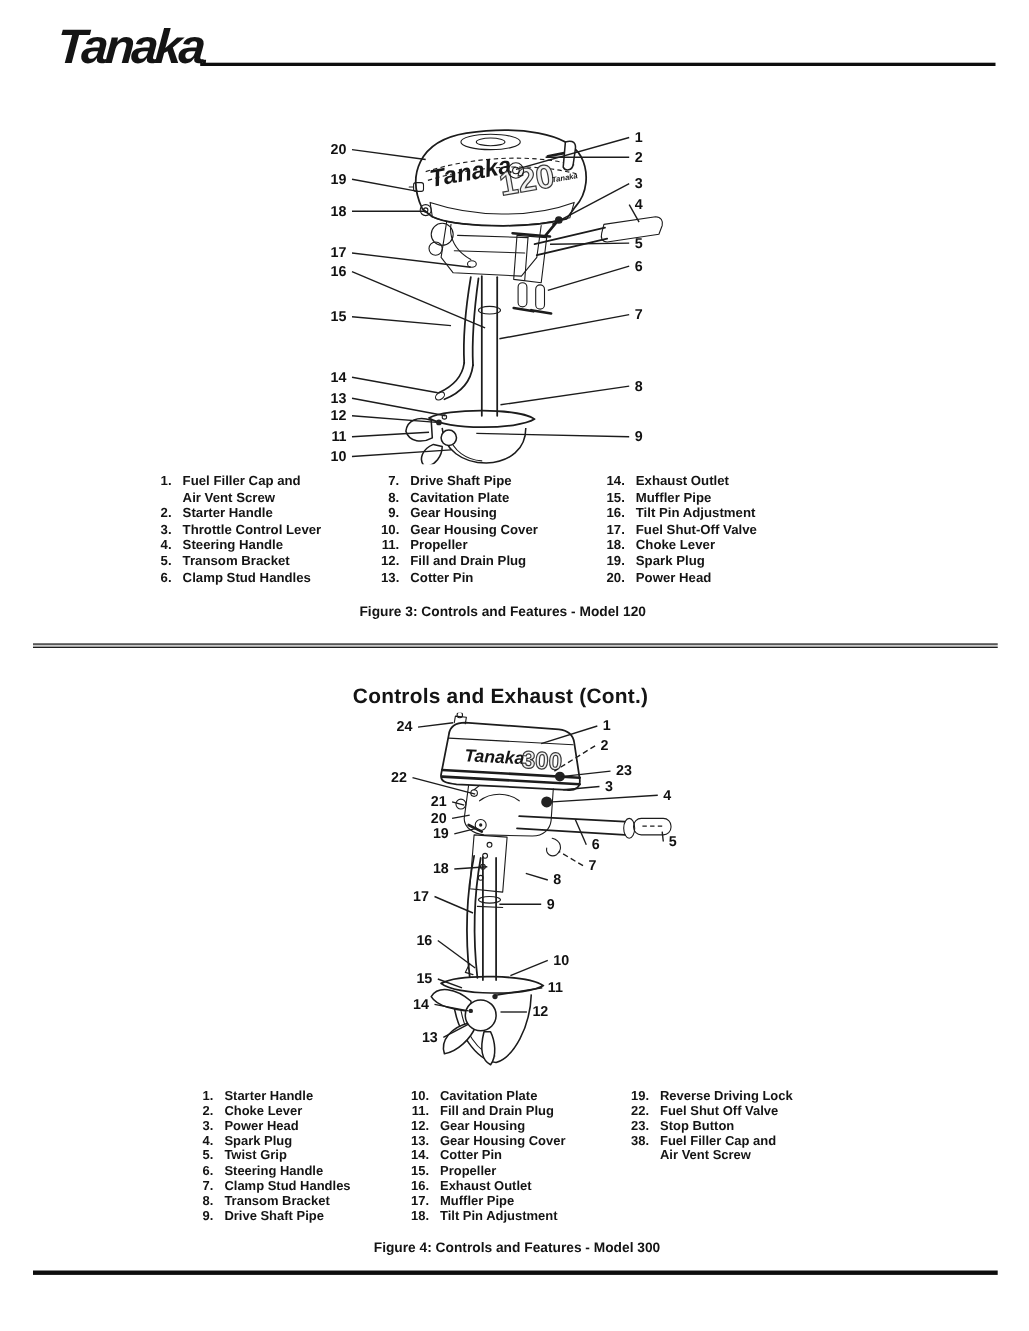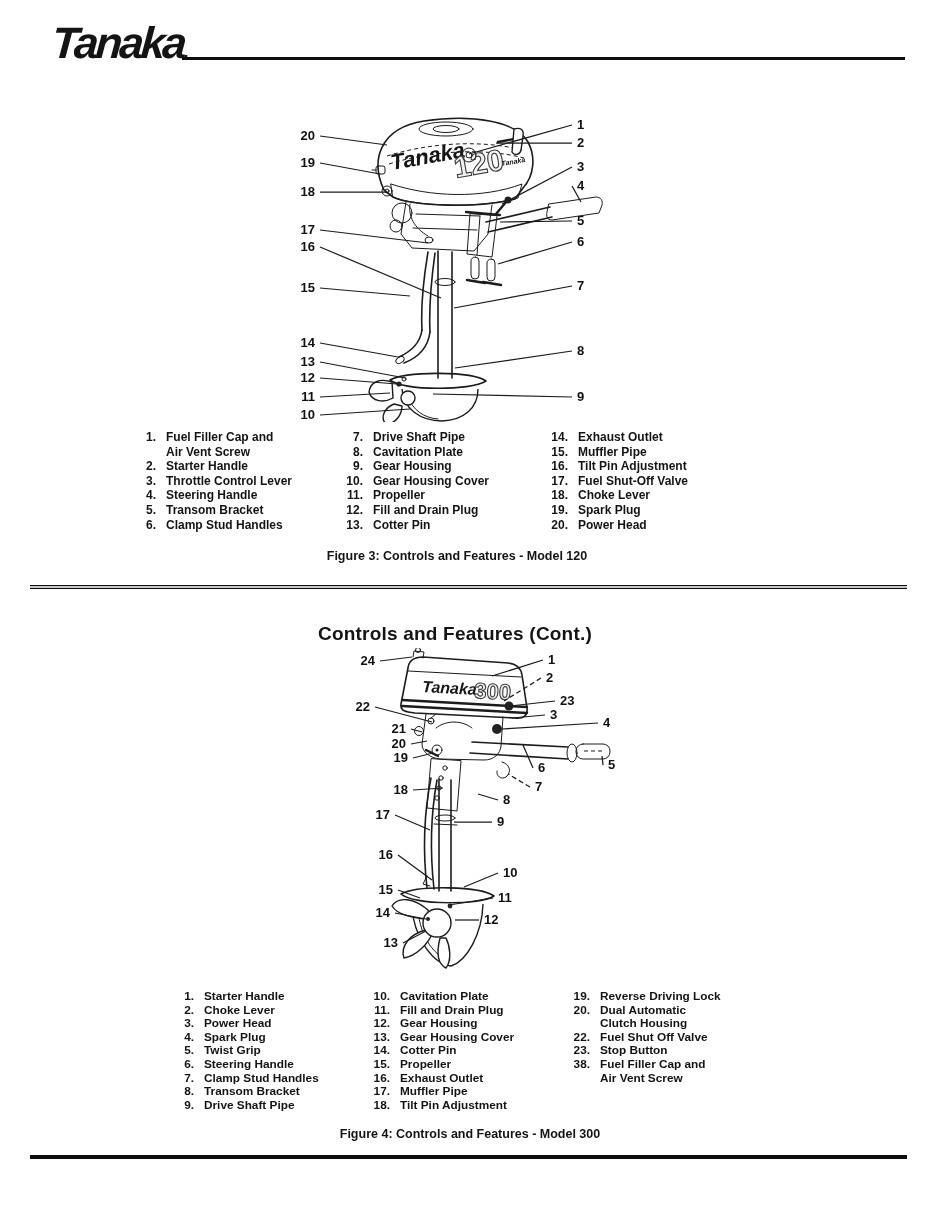--- a/index.html
+++ b/index.html
@@ -198,21 +198,21 @@
         <div class="part"><span class="pnum">17.</span><span class="plabel">Fuel Shut-Off Valve</span></div>
         <div class="part"><span class="pnum">18.</span><span class="plabel">Choke Lever</span></div>
         <div class="part"><span class="pnum">19.</span><span class="plabel">Spark Plug</span></div>
         <div class="part"><span class="pnum">20.</span><span class="plabel">Power Head</span></div>
       </div>
   </div>
 
   <div class="fig-caption" style="left:437px; top:549px;">Figure 3: Controls and Features - Model 120</div>
   <div class="divider-double" style="top:585px;"></div>
 
-  <div class="sec-title" style="left:455px; top:623px;">Controls and Features (Cont.)</div>
+  <div class="sec-title" style="left:455px; top:623px;">Controls and Exhaust (Cont.)</div>
 
   <svg id="fig2" class="figure-svg" style="left:140px; top:648px;" width="660" height="330" viewBox="0 0 660 330">
     <g>
 
       <path class="ln" d="M 261,56 L 268,20 C 269,12 275,9 283,9 L 368,15 C 377,16 381,20 382,27 L 387,60 C 388,68 383,71 375,70 L 275,65 C 266,64 260,63 261,56 Z"></path>
       <path class="thin" d="M 268,23 L 381,29"></path>
       <path class="thick" d="M 262,52 L 387,59"></path>
       <path class="thick" d="M 262,58 L 387,65"></path>
       <path class="thin" d="M 273,9 L 274,3 L 284,4 L 283,10"></path>
       <circle class="thin" cx="278" cy="2" r="2.5"></circle>
@@ -329,22 +329,20 @@
         <div class="part"><span class="pnum">12.</span><span class="plabel">Gear Housing</span></div>
         <div class="part"><span class="pnum">13.</span><span class="plabel">Gear Housing Cover</span></div>
         <div class="part"><span class="pnum">14.</span><span class="plabel">Cotter Pin</span></div>
         <div class="part"><span class="pnum">15.</span><span class="plabel">Propeller</span></div>
         <div class="part"><span class="pnum">16.</span><span class="plabel">Exhaust Outlet</span></div>
         <div class="part"><span class="pnum">17.</span><span class="plabel">Muffler Pipe</span></div>
         <div class="part"><span class="pnum">18.</span><span class="plabel">Tilt Pin Adjustment</span></div>
       </div>
     <div class="pcol" style="left:396px; width:200px;">
         <div class="part"><span class="pnum">19.</span><span class="plabel">Reverse Driving Lock</span></div>
-        <div class="part"><span class="pnum">20.</span><span class="plabel">Dual Automatic
-Clutch Housing</span></div>
         <div class="part"><span class="pnum">22.</span><span class="plabel">Fuel Shut Off Valve</span></div>
         <div class="part"><span class="pnum">23.</span><span class="plabel">Stop Button</span></div>
         <div class="part"><span class="pnum">38.</span><span class="plabel">Fuel Filler Cap and
 Air Vent Screw</span></div>
       </div>
   </div>
 
   <div class="fig-caption" style="left:450px; top:1127px;">Figure 4: Controls and Features - Model 300</div>
   <div class="divider-thick" style="top:1155px;"></div>
 

